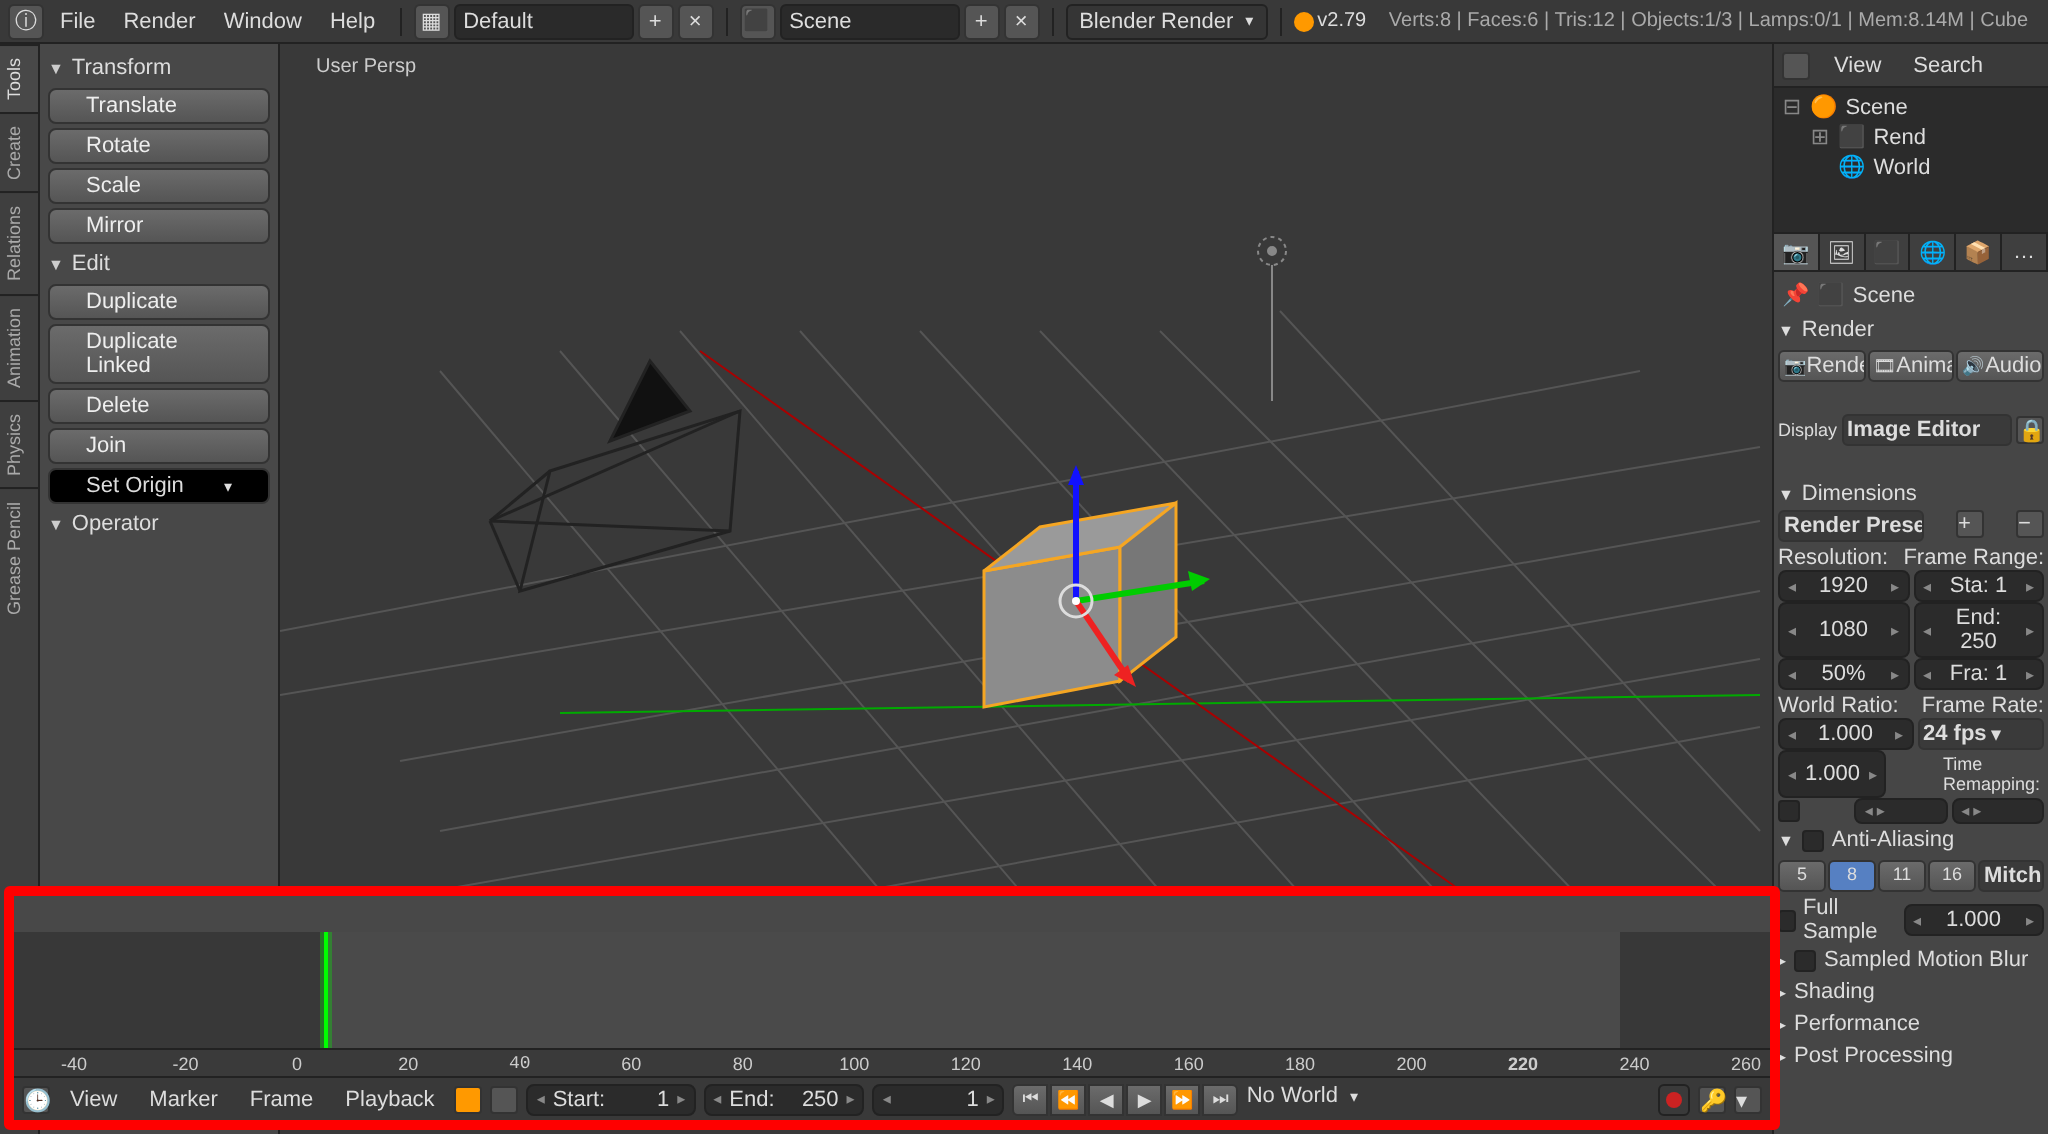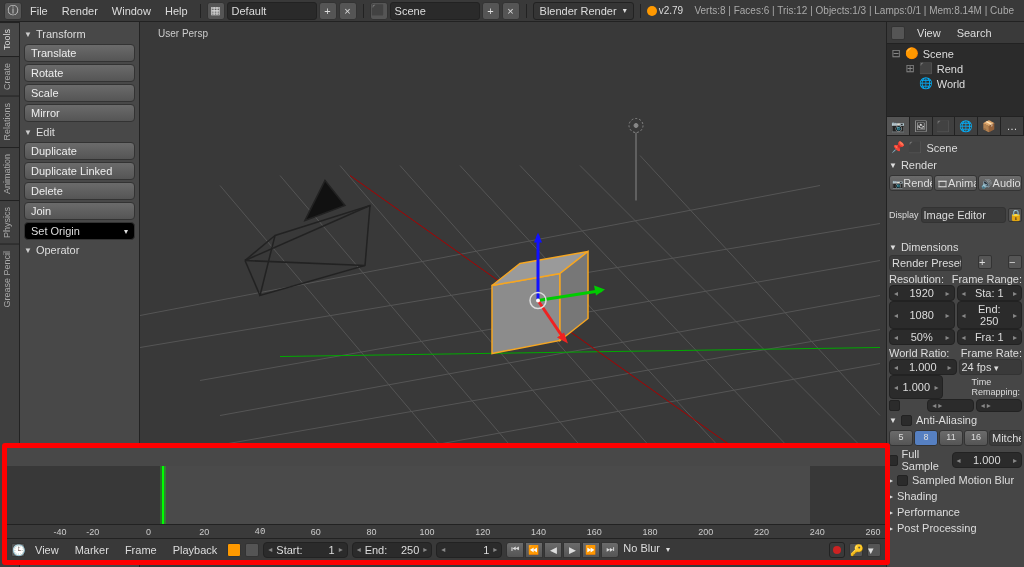--- a/index.html
+++ b/index.html
@@ -18,21 +18,21 @@
 
 .main { display:flex; height:calc(100% - 22px); }
 .vert-tabs { width:20px; background:#3f3f3f; border-right:1px solid #222; display:flex; flex-direction:column; }
 .vert-tabs .vt { flex:0 0 auto; padding:6px 2px; writing-mode:vertical-rl; transform:rotate(180deg); text-align:center; font-size:9px; color:#aaa; border-bottom:1px solid #222; cursor:pointer; }
 .vert-tabs .vt.active { background:#484848; color:#ddd; }
 
 
 .toolpanel { width:120px; background:#484848; border-right:1px solid #222; padding:4px; display:flex; flex-direction:column; gap:2px; }
 .panel-head { display:flex; align-items:center; gap:4px; padding:2px 0; cursor:pointer; }
 .panel-head .tri { font-size:8px; color:#ccc; }
-.tool-btn { background:linear-gradient(to bottom,#6b6b6b,#555); border:1px solid #333; border-radius:4px; padding:2px 6px; text-align:left; cursor:pointer; color:#eee; }
+.tool-btn { background:linear-gradient(to bottom,#6b6b6b,#555); border:1px solid #333; border-radius:4px; padding:2px 18px; text-align:left; cursor:pointer; color:#eee; }
 .tool-btn.dark { background:#000000; }
 .tool-btn.split { display:flex; justify-content:space-between; align-items:center; }
 
 
 .viewport { flex:1; position:relative; background:#393939; }
 .vp-label { position:absolute; color:#ccc; font-size:10px; }
 
 
 .rightcol { width:138px; background:#393939; border-left:1px solid #222; display:flex; flex-direction:column; }
 .outliner-head { height:22px; background:#3a3a3a; border-bottom:1px solid #222; display:flex; align-items:center; }
@@ -46,21 +46,21 @@
 .prop-tabbar .pt.active { background:#555; }
 
 .prop-body { flex:1; background:#464646; overflow-y:auto; padding:2px; }
 .prop-body::-webkit-scrollbar { width:10px; }
 .prop-body::-webkit-scrollbar-thumb { background:#666; border-radius:5px; }
 .bc-row { display:flex; gap:4px; align-items:center; padding:3px 2px; }
 .sect-head { display:flex; align-items:center; gap:4px; padding:2px 0; cursor:pointer; font-weight:normal; }
 .sect-head .tri { font-size:8px; }
 .prop-btn-row { display:flex; gap:1px; margin:2px 0; }
 .prop-btn { flex:1; background:linear-gradient(to bottom,#6b6b6b,#555); border:1px solid #333; border-radius:3px; padding:1px 2px; font-size:9px; text-align:center; cursor:pointer; overflow:hidden; white-space:nowrap; }
-.prop-btn.dark { background:#3a3a3a; }
+.prop-btn.dark { background:#3a3a3a;font-weight:bold; }
 .lbl-row { display:flex; justify-content:space-between; font-size:9px; color:#ccc; margin:2px 0 0 0; }
 .num-field { background:#2b2b2b; border:1px solid #222; border-radius:4px; padding:1px 4px; font-size:9px; display:flex; gap:2px; align-items:center; cursor:ew-resize; }
 .num-field .arr { color:#888; font-size:8px; }
 .num-field .val { flex:1; text-align:center; }
 .half-row { display:flex; gap:2px; }
 .half-row > * { flex:1; }
 
 
 .bottom-red { position:absolute; left:2px; bottom:2px; width:888px; height:122px; border:5px solid red; border-radius:3px; background:#484848; }
 .viewport-toolbar { height:18px; background:#393939; display:flex; align-items:center; padding:0 4px; gap:4px; font-size:10px; border-bottom:1px solid #222; }
@@ -417,34 +417,34 @@
 
 </div>
 
 <div class="bottom-red">
   <div class="viewport-toolbar" style="visibility:hidden;"></div>
   <div class="timeline-canvas">
     <div class="tl-dark-left"></div>
     <div class="tl-dark-right"></div>
     <div class="tl-cursor"></div>
     <div class="tl-ticks" id="tl-ticks">
-        <div class="tl-tick" style="left: 30px; margin-left: 23px;">-40</div>
+        <div class="tl-tick" style="left: 30px;">-40</div>
         <div class="tl-tick" style="left: 85.7333px;">-20</div>
         <div class="tl-tick" style="left: 141.467px;">0</div>
         <div class="tl-tick" style="left: 197.2px;">20</div>
         <div class="tl-tick" style="left: 252.933px; font-family: Liberation Mono, monospace;">40</div>
         <div class="tl-tick" style="left: 308.667px;">60</div>
         <div class="tl-tick" style="left: 364.4px;">80</div>
         <div class="tl-tick" style="left: 420.133px;">100</div>
         <div class="tl-tick" style="left: 475.867px;">120</div>
         <div class="tl-tick" style="left: 531.6px;">140</div>
         <div class="tl-tick" style="left: 587.333px;">160</div>
         <div class="tl-tick" style="left: 643.067px;">180</div>
         <div class="tl-tick" style="left: 698.8px;">200</div>
-        <div class="tl-tick" style="left: 754.533px;">220</div>
+        <div class="tl-tick" style="left: 754.533px; font-weight: bold;">220</div>
         <div class="tl-tick" style="left: 810.267px;">240</div>
         <div class="tl-tick" style="left: 866px;">260</div>
       </div>
   </div>
   <div class="tl-toolbar">
     <div class="small-icon">🕒</div>
     <div class="menu-item">View</div>
     <div class="menu-item">Marker</div>
     <div class="menu-item">Frame</div>
     <div class="menu-item">Playback</div>
@@ -468,21 +468,21 @@
         <span class="arr">▸</span>
       </div>
     <div class="play-group">
       <div class="pb">⏮</div>
       <div class="pb">⏪</div>
       <div class="pb">◀</div>
       <div class="pb">▶</div>
       <div class="pb">⏩</div>
       <div class="pb">⏭</div>
     </div>
-    <div class="pill" style="height:16px;"><span>No Blur</span><span style="margin-left:6px;font-size:8px;">▾</span></div>
+    <div class="pill" style="height:16px;"><span>No World</span><span style="margin-left:6px;font-size:8px;">▾</span></div>
     <div style="flex:1;"></div>
     <div class="rec-btn">
         <span class="rec-dot"></span>
       </div>
     <div class="small-icon">🔑</div>
     <div class="small-icon">▾</div>
   </div>
 </div>
 
 </body></html>

